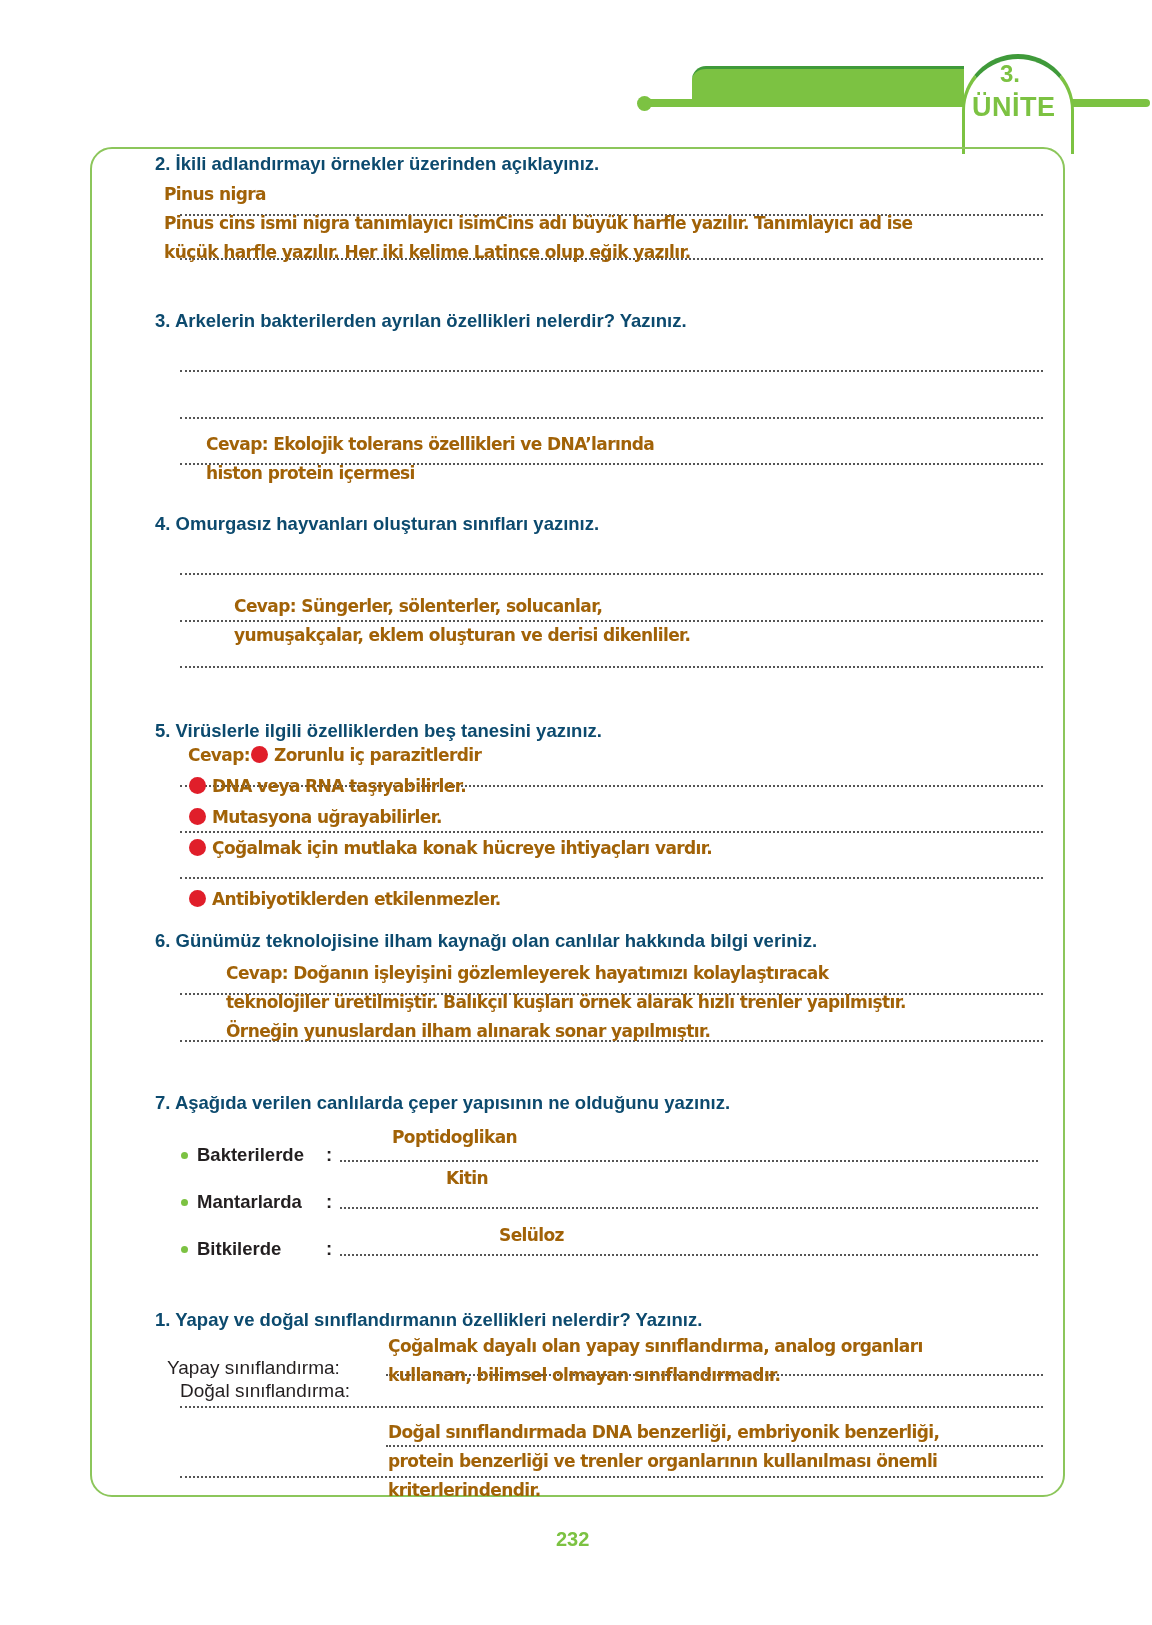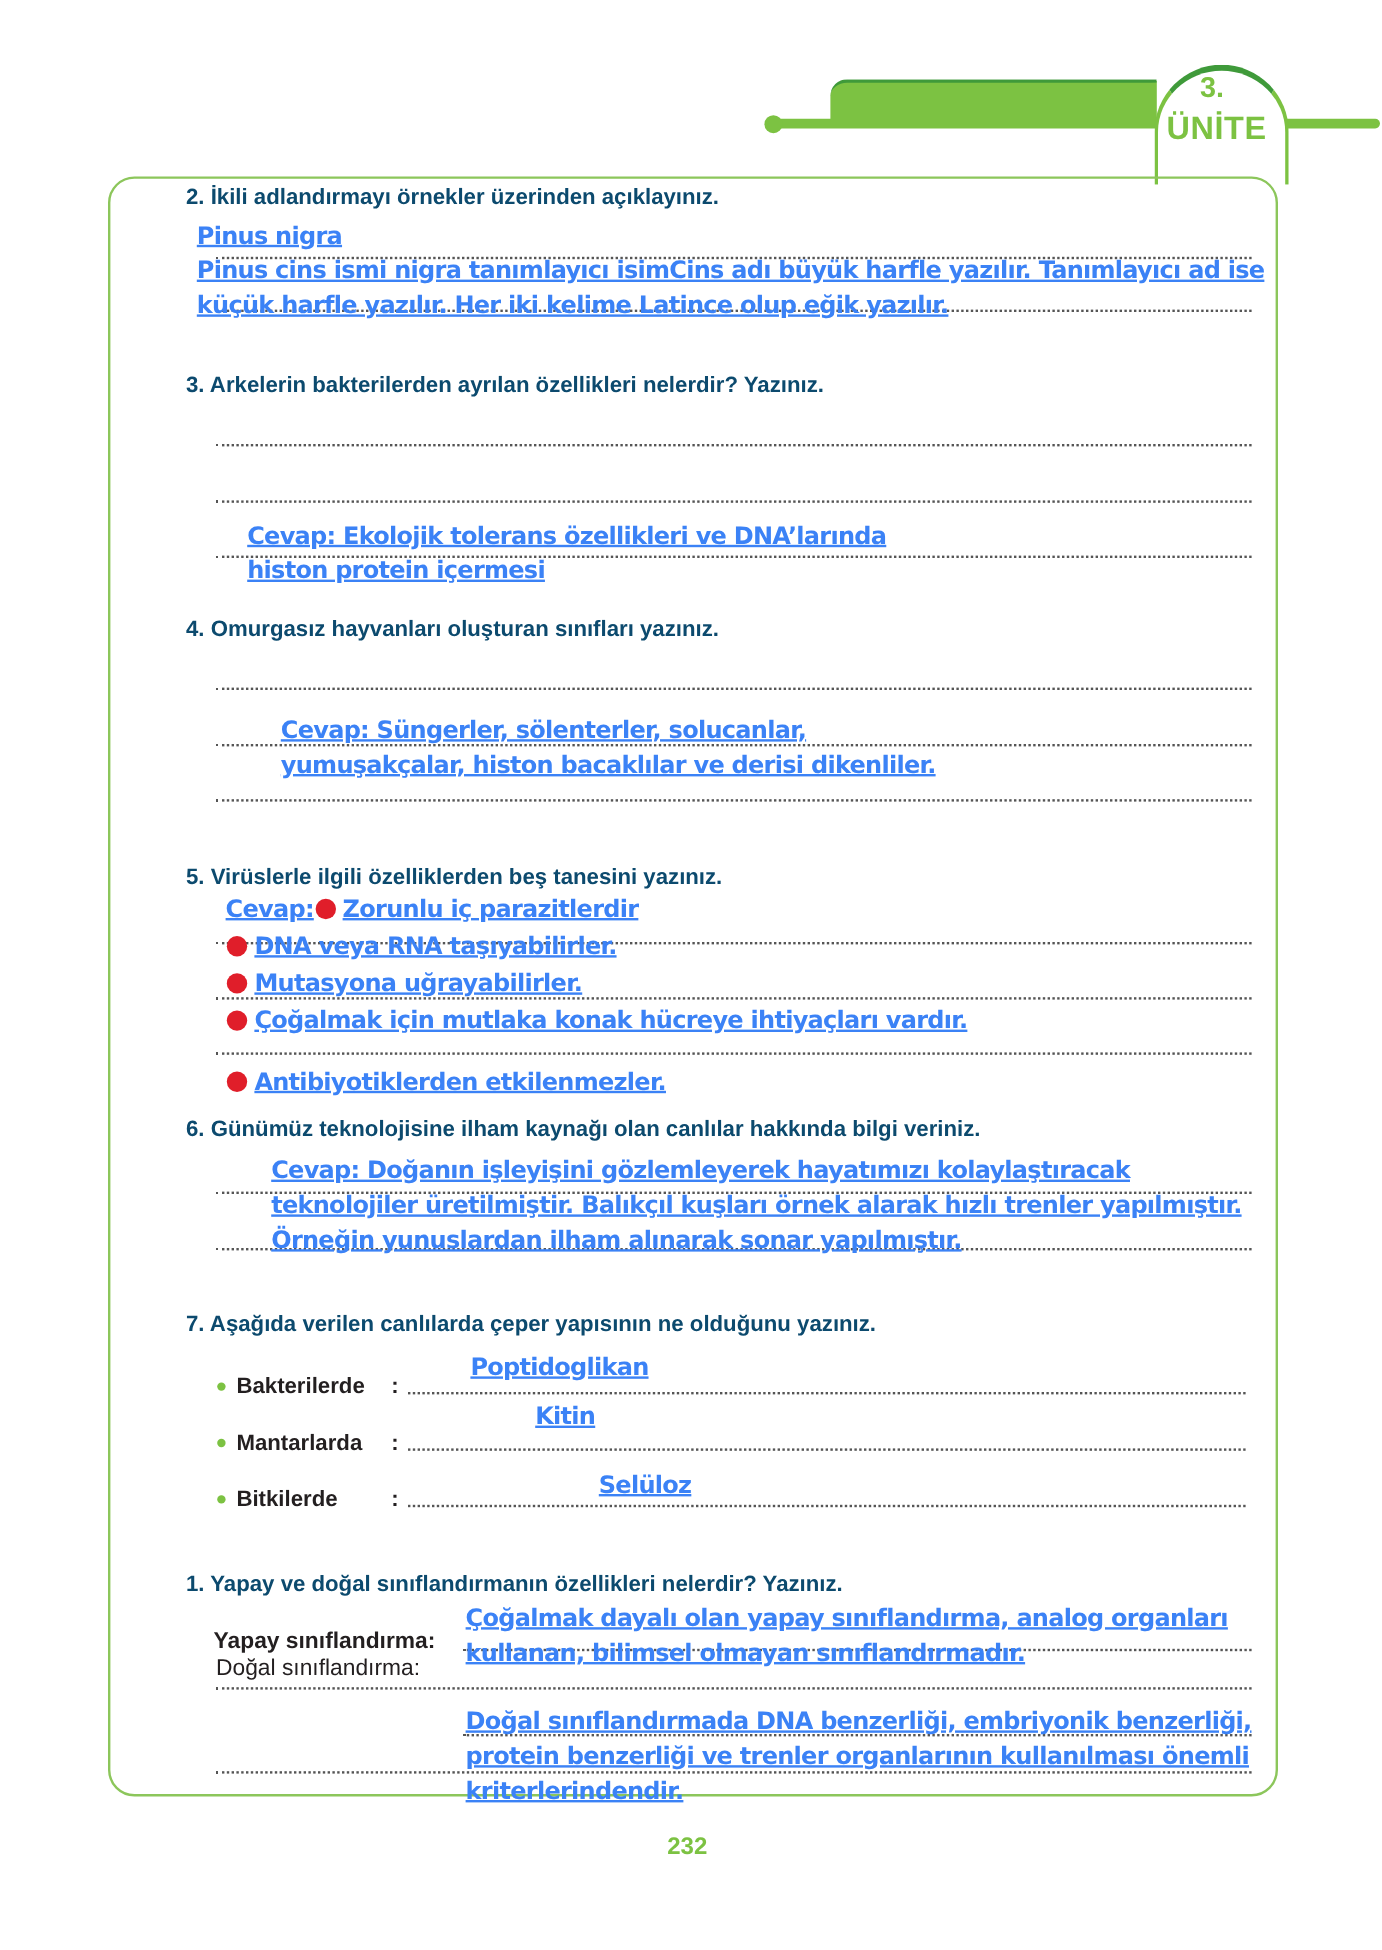--- a/index.html
+++ b/index.html
@@ -12,22 +12,22 @@
              border-radius:14px 0 0 0; border-top:3px solid #3f9a3a; box-sizing:border-box; }
   .hdr-title { position:absolute; left:762px; top:72px; color:#fff; font-style:italic; font-weight:bold; font-size:21px;margin-top:36px; }
   .hdr-arc { position:absolute; left:962px; top:54px; width:112px; height:100px; border-radius:56px 56px 0 0;
              border-top:5px solid #3f9a3a; border-left:3px solid #7cc242; border-right:3px solid #7cc242; box-sizing:border-box; background:#fff; }
   .hdr-num { position:absolute; left:1000px; top:60px; color:#7cc242; font-weight:bold; font-size:24px; }
   .hdr-unite { position:absolute; left:972px; top:92px; color:#7cc242; font-weight:bold; font-size:27px; letter-spacing:0.5px; }
   
   .frame { position:absolute; left:90px; top:147px; width:975px; height:1350px; border:2.5px solid #8cc65b; border-radius:22px; box-sizing:border-box; }
   .q { position:absolute; left:155px; font-weight:bold; font-size:18.5px; color:#0c4a6e; white-space:nowrap; }
   .dots { position:absolute; height:0; border-bottom:2.5px dotted #555; }
-  .ans { position:absolute; color:#3b82f6; font-weight:bold; font-size:20px; white-space:nowrap;
-         font-family:"DejaVu Sans", sans-serif; letter-spacing:-0.6px;text-decoration:underline; }
+  .ans { position:absolute; color:#a16207; font-weight:bold; font-size:17px; white-space:nowrap;
+         font-family:"DejaVu Sans", sans-serif; letter-spacing:-0.6px; }
   .bullet { display:inline-block; width:17px; height:17px; border-radius:50%; background:#e01e2a; vertical-align:-2px; margin-right:6px; }
   .sub { position:absolute; font-weight:bold; font-size:18.5px; white-space:nowrap; }
   .gdot { position:absolute; width:7px; height:7px; border-radius:50%; background:#7cc242; }
   .pnum { position:absolute; left:556px; top:1528px; color:#7cc242; font-weight:bold; font-size:20px; }
 </style>
 </head>
 <body>
 
 <div class="hdr-line"></div>
 <div class="hdr-dot"></div>
@@ -51,21 +51,21 @@
 <div class="dots" style="left:180px;top:417px;width:863px"></div>
 <div class="dots" style="left:180px;top:463px;width:863px"></div>
 <div class="ans" style="left:206px;top:434px">Cevap: Ekolojik tolerans özellikleri ve DNA’larında</div>
 <div class="ans" style="left:206px;top:463px">histon protein içermesi</div>
 
 <div class="q" style="top:513px">4. Omurgasız hayvanları oluşturan sınıfları yazınız.</div>
 <div class="dots" style="left:180px;top:573px;width:863px"></div>
 <div class="dots" style="left:180px;top:620px;width:863px"></div>
 <div class="dots" style="left:180px;top:666px;width:863px"></div>
 <div class="ans" style="left:234px;top:596px">Cevap: Süngerler, sölenterler, solucanlar,</div>
-<div class="ans" style="left:234px;top:625px">yumuşakçalar, histon bacaklılar ve derisi dikenliler.</div>
+<div class="ans" style="left:234px;top:625px">yumuşakçalar, eklem oluşturan ve derisi dikenliler.</div>
 
 <div class="q" style="top:720px">5. Virüslerle ilgili özelliklerden beş tanesini yazınız.</div>
 <div class="dots" style="left:180px;top:785px;width:863px"></div>
 <div class="dots" style="left:180px;top:831px;width:863px"></div>
 <div class="dots" style="left:180px;top:877px;width:863px"></div>
 <div class="ans" style="left:188px;top:745px">
   <span>Cevap:</span><span class="bullet" style="margin-left:1px"></span><span>Zorunlu iç parazitlerdir</span>
 </div>
 <div class="ans" style="left:189px;top:776px"><span class="bullet"></span><span>DNA veya RNA taşıyabilirler.</span></div>
 <div class="ans" style="left:189px;top:807px"><span class="bullet"></span><span>Mutasyona uğrayabilirler.</span></div>
@@ -92,21 +92,21 @@
 <div class="dots" style="left:340px;top:1207px;width:698px"></div>
 <div class="ans" style="left:446px;top:1168px">Kitin</div>
 
 <div class="gdot" style="left:181px;top:1246px"></div>
 <div class="sub" style="left:197px;top:1238px">Bitkilerde</div>
 <div class="sub" style="left:326px;top:1238px">:</div>
 <div class="dots" style="left:340px;top:1254px;width:698px"></div>
 <div class="ans" style="left:499px;top:1225px">Selüloz</div>
 
 <div class="q" style="top:1309px">1. Yapay ve doğal sınıflandırmanın özellikleri nelerdir? Yazınız.</div>
-<div class="sub" style="left:178px;top:1357px;font-weight:bold;font-size:19px">Yapay sınıflandırma:</div>
+<div class="sub" style="left:167px;top:1357px;font-weight:normal;font-size:19px">Yapay sınıflandırma:</div>
 <div class="dots" style="left:386px;top:1374px;width:657px"></div>
 <div class="dots" style="left:180px;top:1406px;width:863px"></div>
 <div class="ans" style="left:388px;top:1336px">Çoğalmak dayalı olan yapay sınıflandırma, analog organları</div>
 <div class="ans" style="left:388px;top:1365px">kullanan, bilimsel olmayan sınıflandırmadır.</div>
 
 <div class="sub" style="left:180px;top:1380px;font-weight:normal;font-size:19px">Doğal sınıflandırma:</div>
 <div class="dots" style="left:386px;top:1445px;width:657px"></div>
 <div class="dots" style="left:180px;top:1476px;width:863px"></div>
 <div class="ans" style="left:388px;top:1422px">Doğal sınıflandırmada DNA benzerliği, embriyonik benzerliği,</div>
 <div class="ans" style="left:388px;top:1451px">protein benzerliği ve trenler organlarının kullanılması önemli</div>

